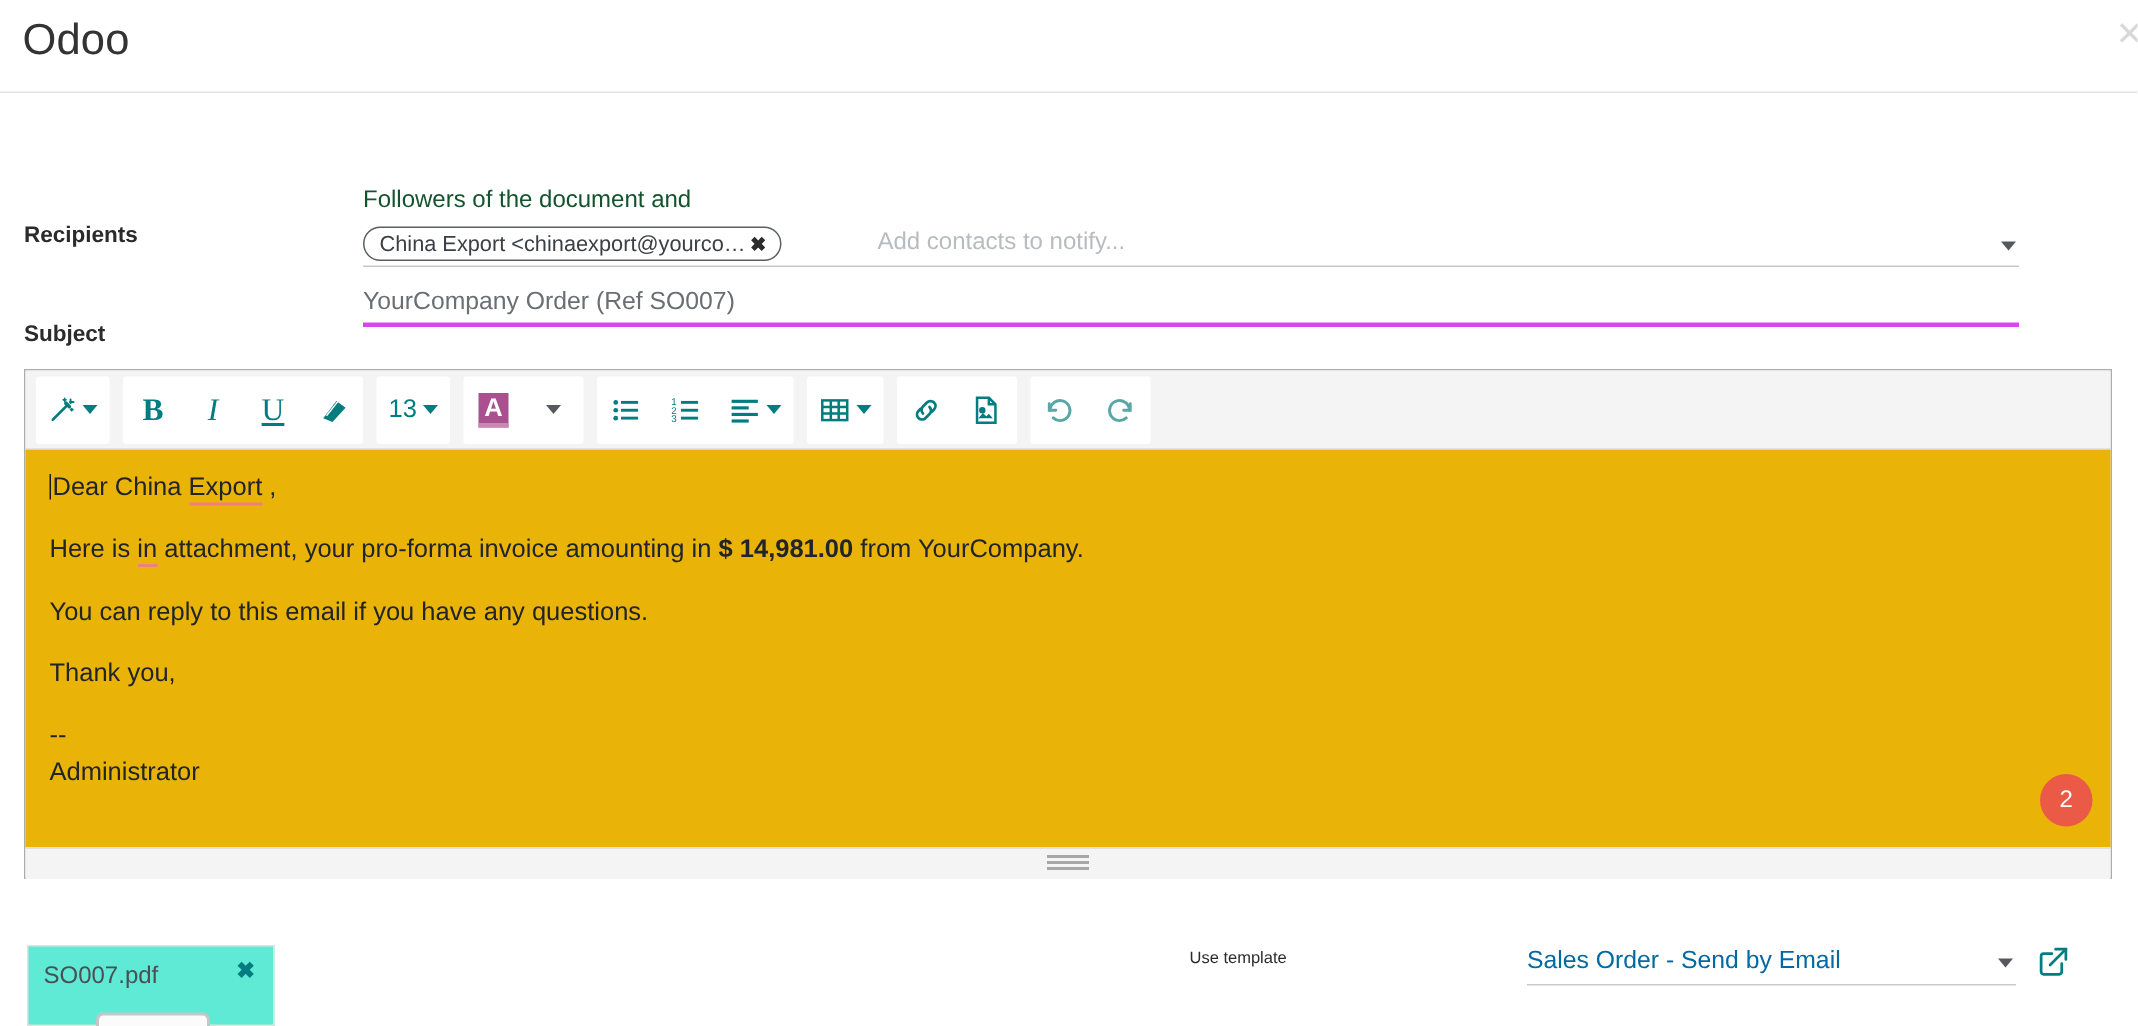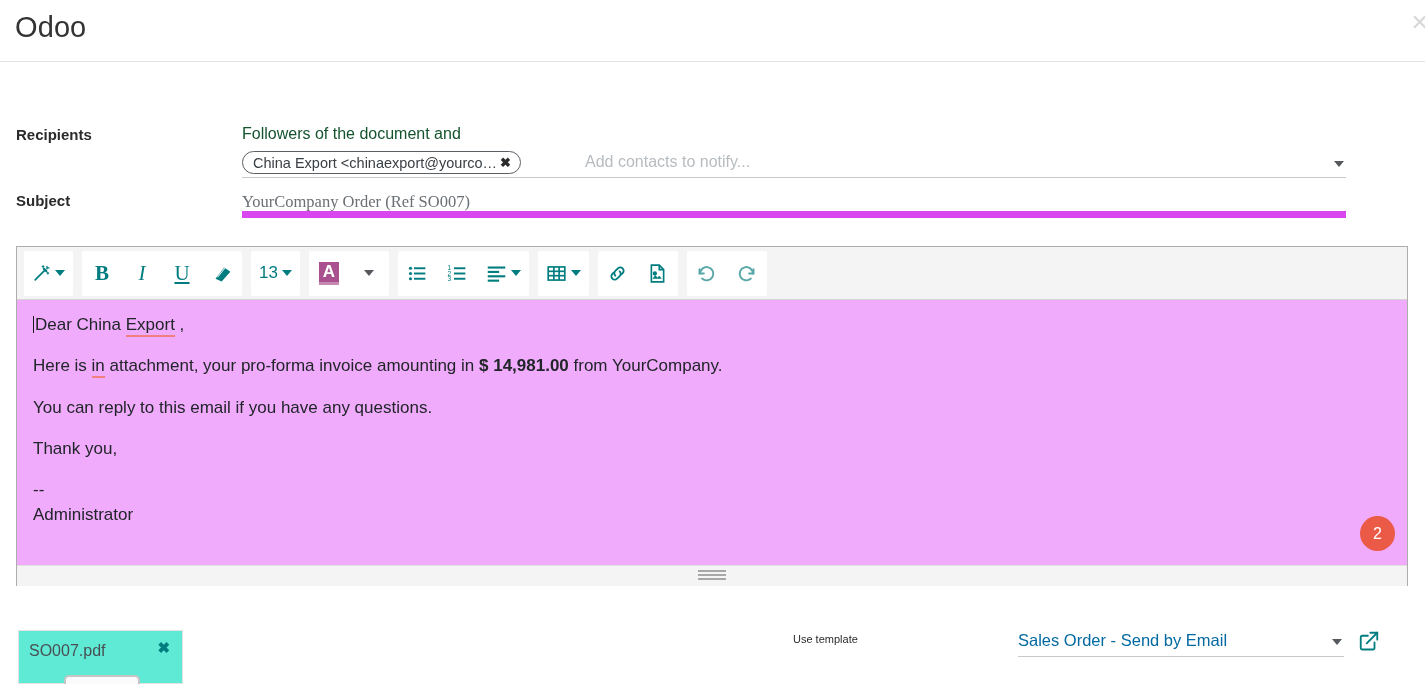--- a/index.html
+++ b/index.html
@@ -44,20 +44,21 @@
     cursor: pointer;
     user-select: none;
   }
 
   
   .field-label {
     position: absolute;
     font-size: 15px;
     font-weight: bold;
     color: #2b2b2b;
+    margin-top: 22px;
   }
   .label-recipients { left: 16px; top: 126px; }
   .label-subject    { left: 16px; top: 192px; }
 
   .followers-text {
     position: absolute;
     left: 242px;
     top: 125px;
     font-size: 16px;
     color: #14532d;
@@ -121,23 +122,22 @@
     top: 10px;
     cursor: pointer;
   }
 
   .subject-row {
     position: absolute;
     left: 242px;
     top: 192px;
     width: 1104px;
     height: 26px;
-    border-bottom: 7px solid #d946ef;
-    box-sizing: border-box;
-    font-family: Liberation Serif, serif;
+    border-bottom: 3px solid #d946ef;
+    box-sizing: border-box;
   }
   .subject-value {
     position: absolute;
     left: 0;
     top: 0;
     font-size: 16.5px;
     color: #6a6f74;
     white-space: nowrap;
   }
 
@@ -203,21 +203,21 @@
     line-height: 20px;
     padding: 0 4px;
     border-bottom: 3px solid #c789b4;
   }
 
   .editor-body {
     position: relative;
     height: 265px;
     padding: 14px 16px 0 16px;
     box-sizing: border-box;
-    background: #f0abfc;
+    background: #eab308;
   }
   .editor-body p {
     margin: 0 0 20px 0;
     font-size: 17px;
     line-height: 1.25;
     color: #212529;
   }
   .editor-body p.tight { margin-bottom: 4px; }
   .caret-bar {
     display: inline-block;

